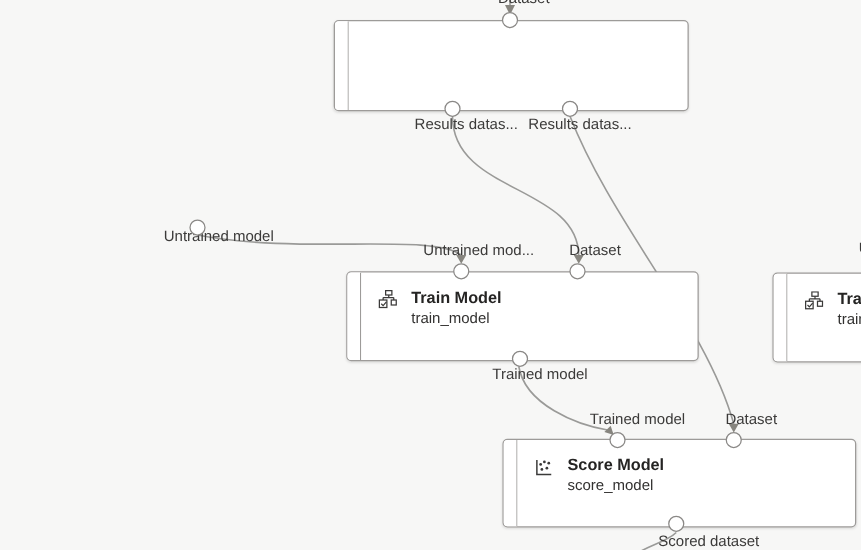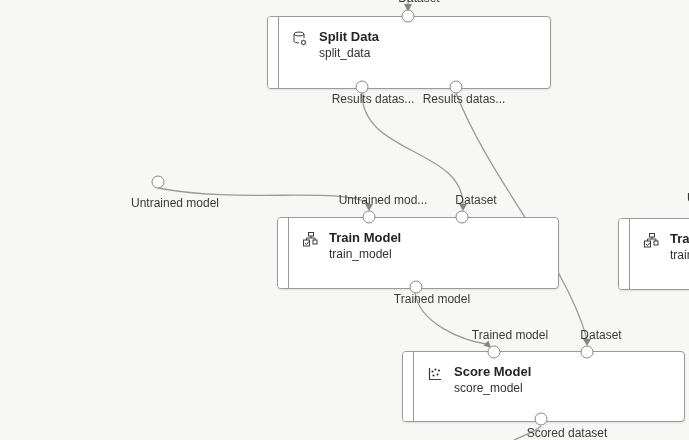--- a/index.html
+++ b/index.html
@@ -55,35 +55,20 @@
     <polygon points="365,204 373,204 369,211"></polygon>
 
     <path d="M415,293 C420,324 462,340 486,344"></path>
     <polygon points="483.5,345.5 488.5,340.5 491,348"></polygon>
 
     <path d="M541,426 C534,433 520,436 507,444"></path>
   </svg>
 
   <div class="node" style="left:267px;top:16px;width:282px;height:71px">
     <div class="node-strip"></div>
-    <div class="node-body">
-      <span class="node-icon">
-        <svg width="16" height="16" viewBox="0 0 16 16">
-          <ellipse cx="7" cy="3" rx="5" ry="2" fill="none" stroke="#3b3a39" stroke-width="1"></ellipse>
-          <path d="M2,3 V10 c0,1.1 2.2,2 5,2" fill="none" stroke="#3b3a39" stroke-width="1"></path>
-          <path d="M12,3 V7" fill="none" stroke="#3b3a39" stroke-width="1"></path>
-          <circle cx="11.5" cy="11.5" r="2" fill="none" stroke="#3b3a39" stroke-width="1"></circle>
-          <path d="M11.5,8.7 V9.5 M11.5,13.5 V14.3 M8.7,11.5 H9.5 M13.5,11.5 H14.3 M9.6,9.6 l0.6,0.6 M12.8,12.8 l0.6,0.6 M13.4,9.6 l-0.6,0.6 M10.2,12.8 l-0.6,0.6" stroke="#3b3a39" stroke-width="0.9"></path>
-        </svg>
-      </span>
-      <div class="node-text">
-        <div class="node-title">Split Data</div>
-        <div class="node-subtitle">split_data</div>
-      </div>
-    </div>
   </div>
 
 
   <div class="node" style="left:277px;top:217px;width:280px;height:70px">
     <div class="node-strip"></div>
     <div class="node-body">
       <span class="node-icon">
         <svg width="16" height="16" viewBox="0 0 16 16">
           <rect x="6.5" y="0.5" width="5" height="3.5" fill="none" stroke="#3b3a39" stroke-width="1"></rect>
           <path d="M9,4 V6 M4.5,6 H13 M4.5,6 V8 M13,6 V8" fill="none" stroke="#3b3a39" stroke-width="1"></path>
@@ -145,21 +130,21 @@
   <div class="port" style="left:369px;top:217px"></div>
   <div class="port" style="left:462px;top:217px"></div>
   <div class="port" style="left:416px;top:287px"></div>
   <div class="port" style="left:494px;top:352px"></div>
   <div class="port" style="left:587px;top:352px"></div>
   <div class="port" style="left:541px;top:419px"></div>
 
   <div class="port-label" style="left:407px;top:-9px">Dataset</div>
   <div class="port-label" style="left:361px;top:92px">Results datas...</div>
   <div class="port-label" style="left:452px;top:92px">Results datas...</div>
-  <div class="port-label" style="left:163px;top:196px">Untrained model</div>
+  <div class="port-label" style="left:163px;top:182px">Untrained model</div>
   <div class="port-label" style="left:371px;top:193px">Untrained mod...</div>
   <div class="port-label" style="left:464px;top:193px">Dataset</div>
   <div class="port-label" style="left:420px;top:292px">Trained model</div>
   <div class="port-label edge-left" style="left:663px;top:191px">Untrained mod...</div>
   <div class="port-label" style="left:498px;top:328px">Trained model</div>
   <div class="port-label" style="left:589px;top:328px">Dataset</div>
   <div class="port-label" style="left:555px;top:426px">Scored dataset</div>
 
 </div>
 

